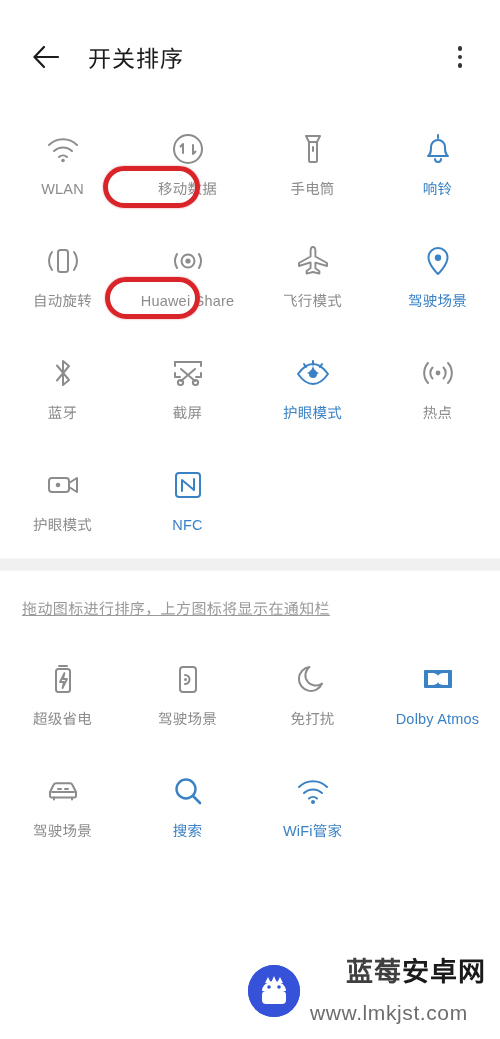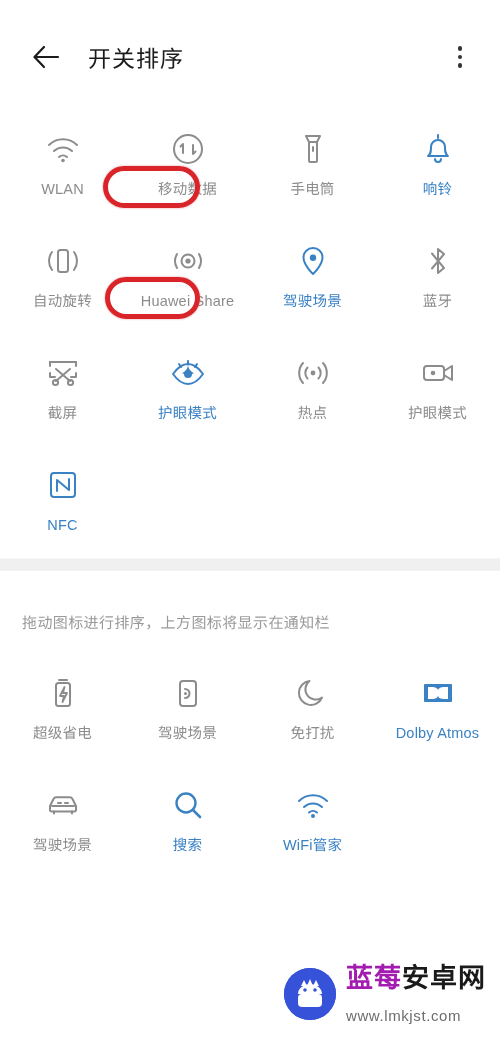--- a/index.html
+++ b/index.html
@@ -100,22 +100,23 @@
   .band {
     height: 13px;
     background: #f0f0f0;
     border-top: 1px solid #f7f7f7;
     border-bottom: 1px solid #f3f3f3;
     box-sizing: border-box;
   }
   .hint {
     font-size: 15px;
     color: #9a9a9a;
-    padding: 40px 22px 22px 22px;
+    padding: 26px 22px 22px 22px;
     letter-spacing: .4px;
+    text-decoration: underline;
   }
 
   
   .ring {
     position: absolute;
     border: 5px solid #d9252a;
     border-radius: 22px;
     box-sizing: border-box;
     pointer-events: none;
     box-shadow: 0 0 2px rgba(217,37,42,.55);
@@ -138,24 +139,24 @@
     position: relative;
     flex: 0 0 auto;
   }
   .wm-text { display: flex; flex-direction: column; line-height: 1; }
   .wm-title {
     font-size: 27px;
     font-weight: 700;
     letter-spacing: 1px;
     display: flex;
   }
-  .wm-title .b { color: #a21caf; }
+  .wm-title .b { color: #404040; margin-left: 36px; }
   .wm-title .d { color: #1a1a1a; }
   .wm-url {
-    font-size: 15px;
+    font-size: 21px;
     color: #6d6d6d;
     letter-spacing: .6px;
     margin-top: 16px;
   }
   svg { display: block; }
 </style>
 </head>
 <body>
 
 <div class="appbar">
@@ -231,20 +232,28 @@
     <div class="cell">
       <div class="ico">
         <svg width="40" height="40" viewBox="0 0 40 40">
           <circle cx="20" cy="20" r="2.6" fill="#8c8c8c"></circle>
         <circle cx="20" cy="20" r="6.5" stroke="#8c8c8c" fill="none" stroke-width="2" stroke-linecap="round" stroke-linejoin="round"></circle>
         <path d="M9 13 a14 14 0 0 0 0 14" stroke="#8c8c8c" fill="none" stroke-width="2" stroke-linecap="round" stroke-linejoin="round"></path>
         <path d="M31 13 a14 14 0 0 1 0 14" stroke="#8c8c8c" fill="none" stroke-width="2" stroke-linecap="round" stroke-linejoin="round"></path>
         </svg>
       </div>
       <div class="lbl">Huawei Share</div>
+    </div>
+    <div class="cell">
+      <div class="ico">
+        <svg width="40" height="40" viewBox="0 0 40 40">
+          <path d="M20 6 c1.6 0 2.4 1.6 2.4 4 v5.5 L34 22 v3 l-11.6-3.4 v5.6 l4 3 v2.4 L20 31 l-6.4 1.6 V30 l4-3 v-5.6 L6 25 v-3 l11.6-6.5 V10 c0-2.4 .8-4 2.4-4 z" stroke="#8c8c8c" fill="none" stroke-width="1.9" stroke-linejoin="round"></path>
+        </svg>
+      </div>
+      <div class="lbl">飞行模式</div>
     </div>
     <div class="cell on">
       <div class="ico">
         <svg width="40" height="40" viewBox="0 0 40 40">
           <path d="M20 7 a9.5 9.5 0 0 1 9.5 9.5 C29.5 24 20 33 20 33 S10.5 24 10.5 16.5 A9.5 9.5 0 0 1 20 7 z" stroke="#3b82c4" fill="none" stroke-width="2" stroke-linecap="round" stroke-linejoin="round"></path>
         <circle cx="20" cy="16.8" r="3.2" fill="#3b82c4"></circle>
         </svg>
       </div>
       <div class="lbl">驾驶场景</div>
     </div>

